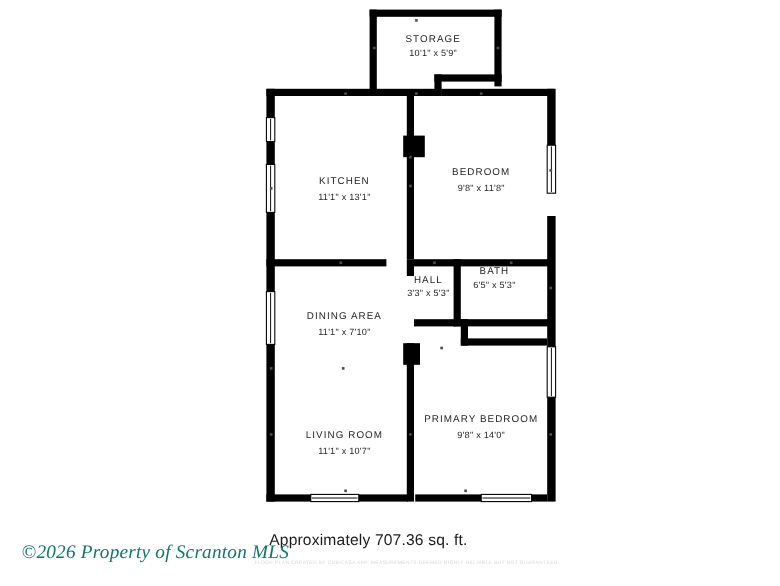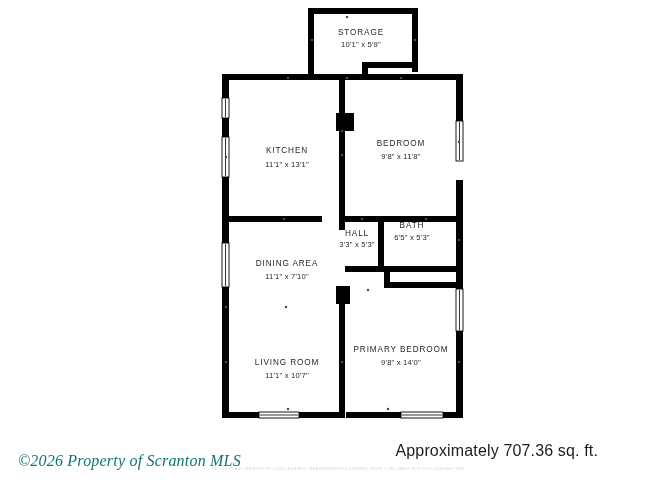--- a/index.html
+++ b/index.html
@@ -37,22 +37,22 @@
     font-family: "Liberation Sans", sans-serif;
     font-size: 7.6px;
     letter-spacing: 0.2px;
     fill: #1f1f1f;
     text-anchor: middle;
   }
   .area-caption {
     position: absolute;
     left: 0;
     width: 582px;
-    text-align: right;
-    font-size: 16px;
+    text-align: center;
+    font-size: 13px;
     letter-spacing: 0.15px;
     color: #1c1c1c;
   }
   .watermark-main {
     position: absolute;
     font-family: "Liberation Serif", serif;
     font-size: 16px;
     color: #0f766e;
     white-space: nowrap;
     letter-spacing: 0.2px;

